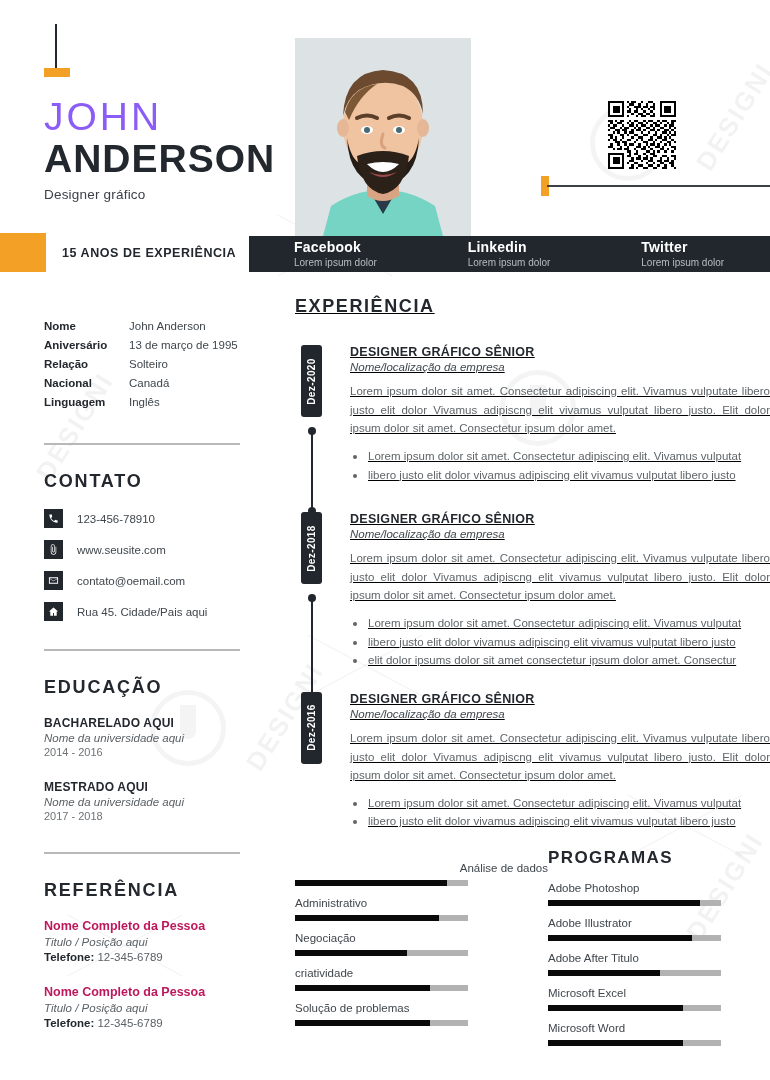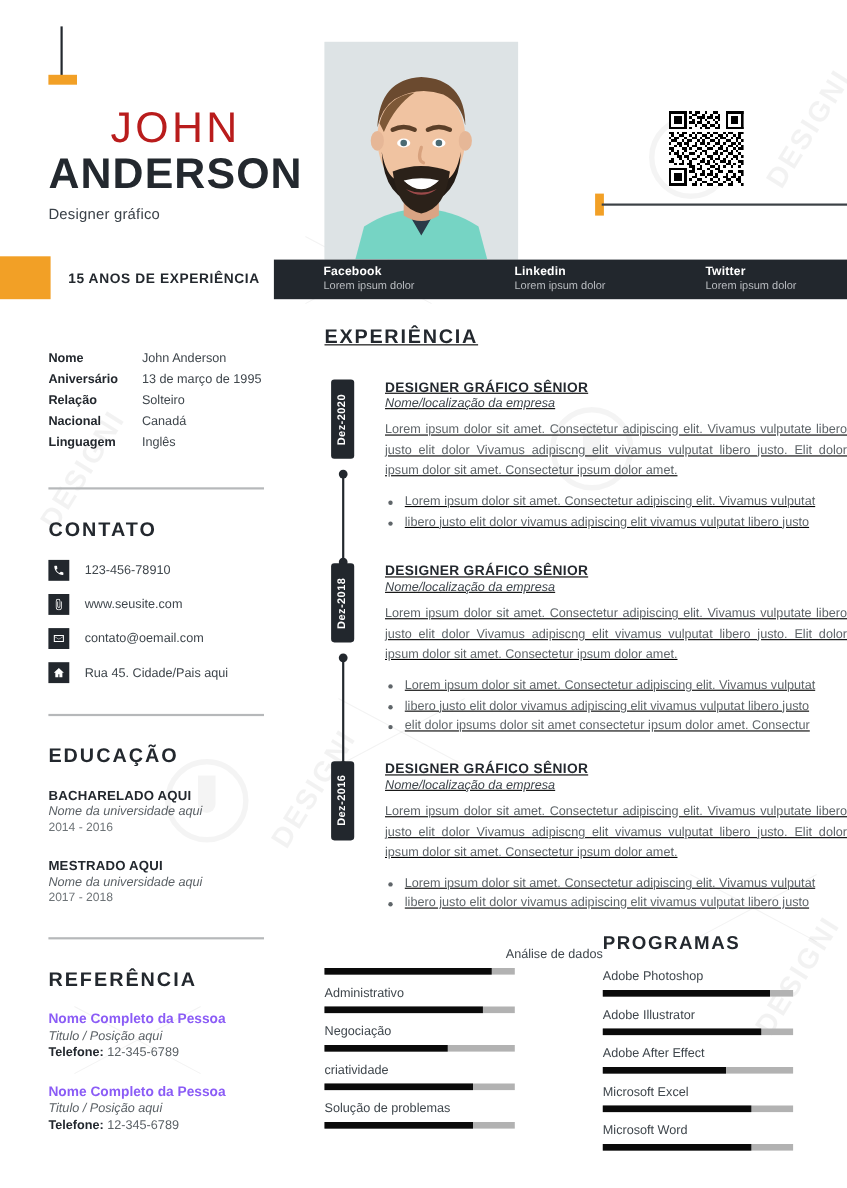--- a/index.html
+++ b/index.html
@@ -42,21 +42,21 @@
     width:2px; height:48px; background:#23282e;
   }
   .hang-bar {
     position:absolute; left:44px; top:68px;
     width:26px; height:9px; background:#f2a026;
   }
 
   .name-block { position:absolute; left:44px; top:95px; }
   .name-first {
     font-size:39px; font-weight:300; letter-spacing:3px;
-    color:#b91c1c; line-height:1.12;text-align:center;
+    color:#8b5cf6; line-height:1.12;
   }
   .name-last {
     font-size:39px; font-weight:700; letter-spacing:1px;
     color:#23282e; line-height:1.05;
   }
   .job-title {
     font-size:13.5px; color:#3a4148; margin-top:7px; letter-spacing:.2px;
   }
 
   
@@ -92,21 +92,21 @@
     color:#23282e;
   }
   .social-bar {
     position:absolute; left:249px; top:236px;
     width:521px; height:36px; background:#22272d;
     display:flex; align-items:center;
   }
   .social-item { width:33.33%; padding-left:45px; }
   .social-item:first-child { padding-left:45px; }
   .social-name {
-    font-size:11px; font-weight:700; color:#ffffff; letter-spacing:.2px;
+    font-size:14px; font-weight:700; color:#ffffff; letter-spacing:.2px;
     line-height:1.25;
   }
   .social-sub {
     font-size:10px; color:#b9bcc0; line-height:1.25;
   }
 
   
   .left { position:absolute; left:44px; top:296px; width:200px; }
 
   .sec-title {
@@ -130,21 +130,21 @@
   }
   .ci svg { width:11px; height:11px; fill:#ffffff; }
   .ctext { font-size:11.5px; color:#3f464c; margin-left:14px; }
 
   .edu-item { margin-bottom:16px; }
   .edu-deg { font-size:12px; font-weight:700; color:#23282e; letter-spacing:.2px; }
   .edu-uni { font-size:11.5px; font-style:italic; color:#5b6166; margin-top:2px; }
   .edu-yrs { font-size:11px; color:#6d7377; margin-top:2px; }
 
   .ref-item { margin-bottom:16px; }
-  .ref-name { font-size:12.5px; font-weight:700; color:#8b5cf6; }
+  .ref-name { font-size:12.5px; font-weight:700; color:#be185d; }
   .ref-pos { font-size:11.5px; font-style:italic; color:#5b6166; margin-top:3px; }
   .ref-tel { font-size:11.5px; color:#5b6166; margin-top:3px; }
   .ref-tel b { color:#23282e; }
 
   
   .right { position:absolute; left:295px; top:296px; width:475px;text-decoration:underline; }
 
   .exp-head { font-size:18px; font-weight:700; letter-spacing:1.6px; color:#23282e; }
 
   .exp-item { position:relative; padding-left:55px; }
@@ -706,21 +706,21 @@
             <div class="fill" style="width: 88%;"></div>
           </div>
       </div>
       <div class="skill-row">
         <div class="skill-name">Adobe Illustrator</div>
         <div class="track">
             <div class="fill" style="width: 83%;"></div>
           </div>
       </div>
       <div class="skill-row">
-        <div class="skill-name">Adobe  After Effect</div>
+        <div class="skill-name">Adobe  After Titulo</div>
         <div class="track">
             <div class="fill" style="width: 65%;"></div>
           </div>
       </div>
       <div class="skill-row">
         <div class="skill-name">Microsoft Excel</div>
         <div class="track">
             <div class="fill" style="width: 78%;"></div>
           </div>
       </div>

